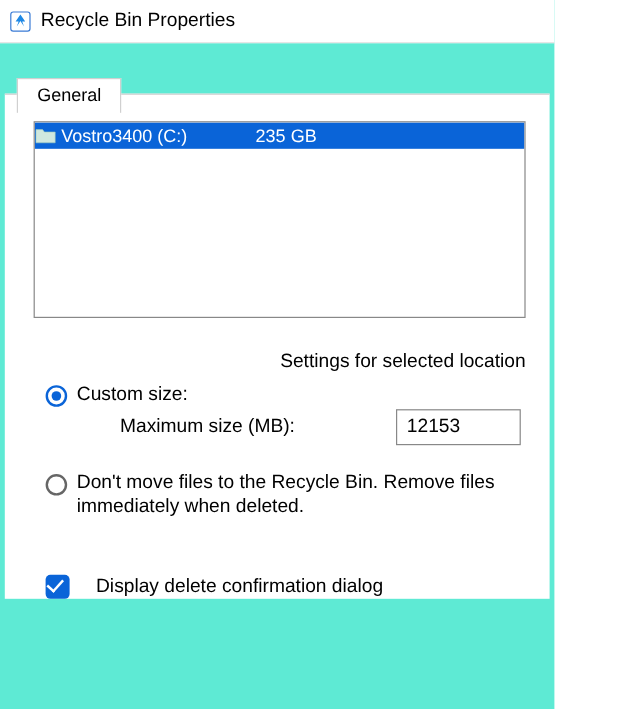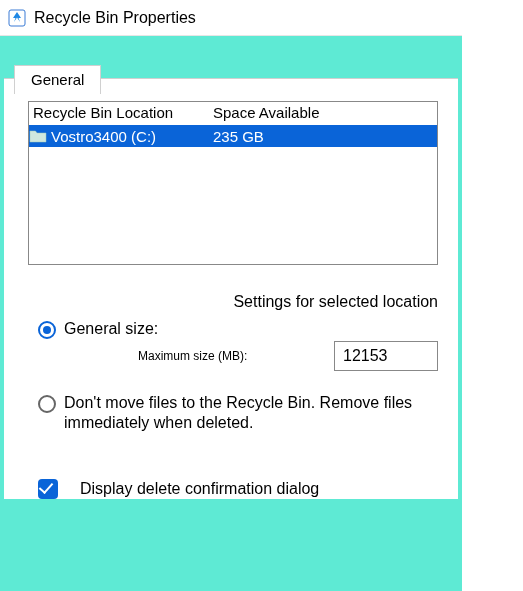--- a/index.html
+++ b/index.html
@@ -117,21 +117,21 @@
     border-radius: 50%;
     background: #0a64d8;
   }
   .option-label { font-size: 16px; line-height: 1.25; }
   .maxsize-row {
     display: flex;
     align-items: center;
     margin-top: 0px;
     padding-left: 62px;
   }
-  .maxsize-label { font-size: 12px; width: 230px; margin-left: 38px; }
+  .maxsize-label { font-size: 16px; width: 230px; }
   .maxsize-input {
     border: 1px solid #888;
     width: 104px;
     height: 30px;
     font-size: 16px;
     padding: 3px 8px;
     background: #fff;
   }
   .option2 { margin-top: 22px; }
   .option2 .option-label { max-width: 420px; }
@@ -176,43 +176,39 @@
   </div>
 
   <div class="client">
     <div class="tabs-row">
       <div class="tab active">General</div>
     </div>
 
     <div class="tab-panel">
 
       <div class="list-box">
-        <div class="list-header">
-          <div class="col-loc">Recycle Bin Location</div>
-          <div class="col-space">Space Available</div>
-        </div>
         <div class="list-row">
           <div class="row-loc">
             <span class="folder-icon">
               <svg width="18" height="14" viewBox="0 0 18 14">
                 <path d="M1 3 L1 13 L17 13 L17 4 L8 4 L6.5 2 L1 2 Z" fill="#cfe8df" stroke="#9ccab9" stroke-width="0.5"></path>
               </svg>
             </span>
             <span>Vostro3400 (C:)</span>
           </div>
           <div class="row-space">235 GB</div>
         </div>
       </div>
 
       <div class="section-title">Settings for selected location</div>
 
       <div class="radio-group">
         <div class="option-row">
           <span class="radio selected"></span>
-          <span class="option-label">General size:</span>
+          <span class="option-label">Custom size:</span>
         </div>
         <div class="maxsize-row">
           <span class="maxsize-label">Maximum size (MB):</span>
           <input type="text" class="maxsize-input" value="12153" style="">
         </div>
 
         <div class="option-row option2">
           <span class="radio"></span>
           <span class="option-label">Don't move files to the Recycle Bin. Remove files immediately when deleted.</span>
         </div>

